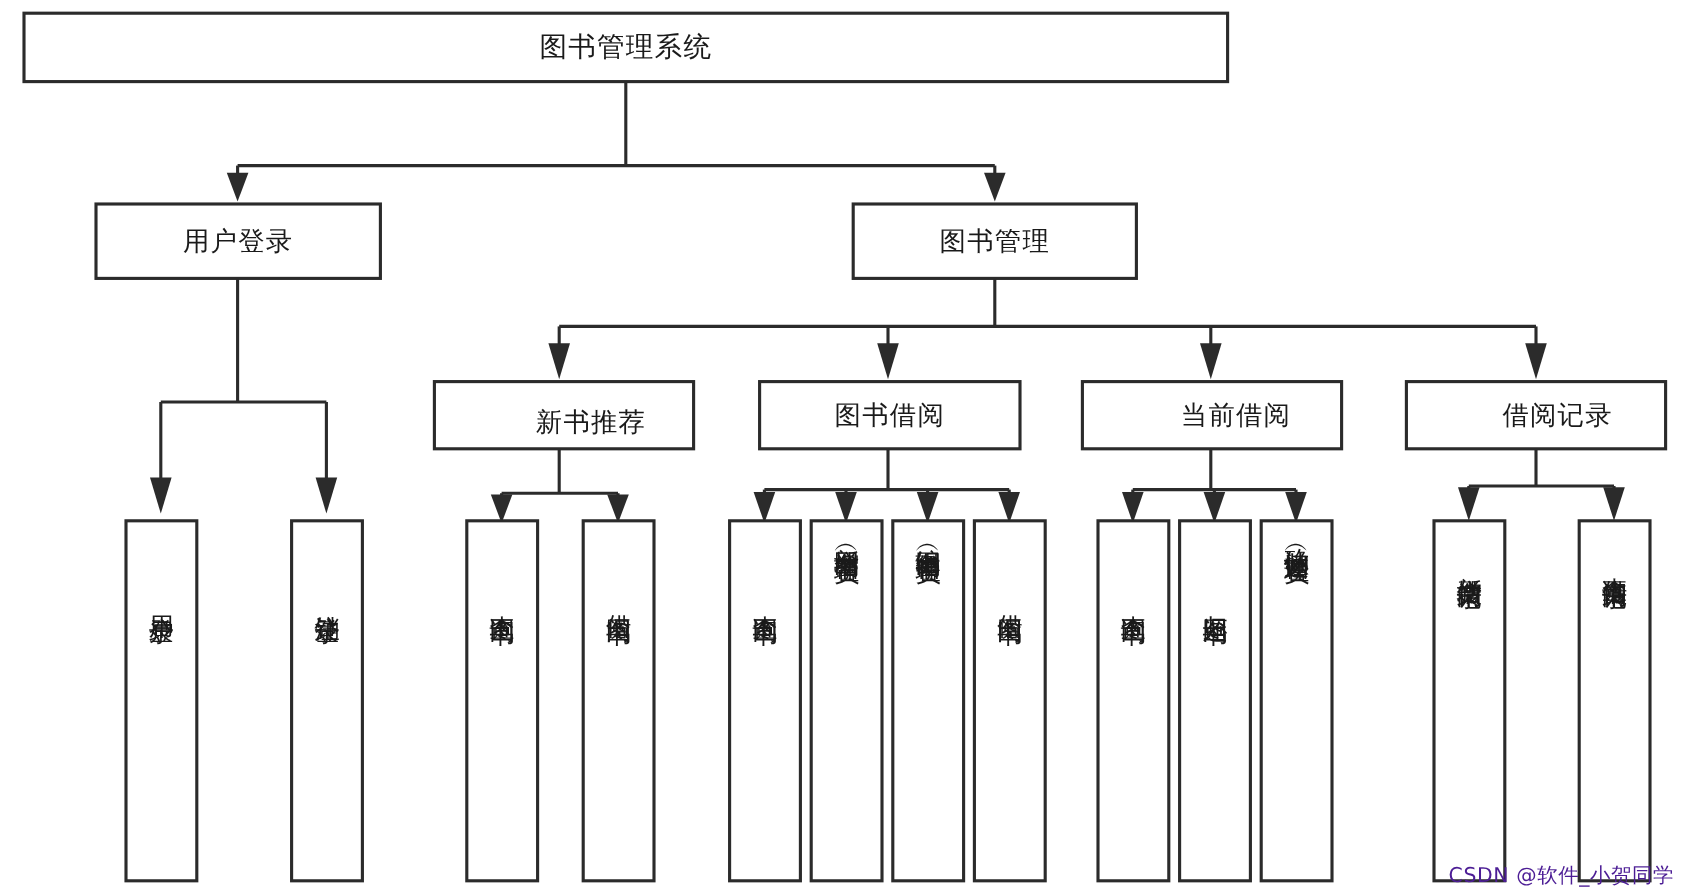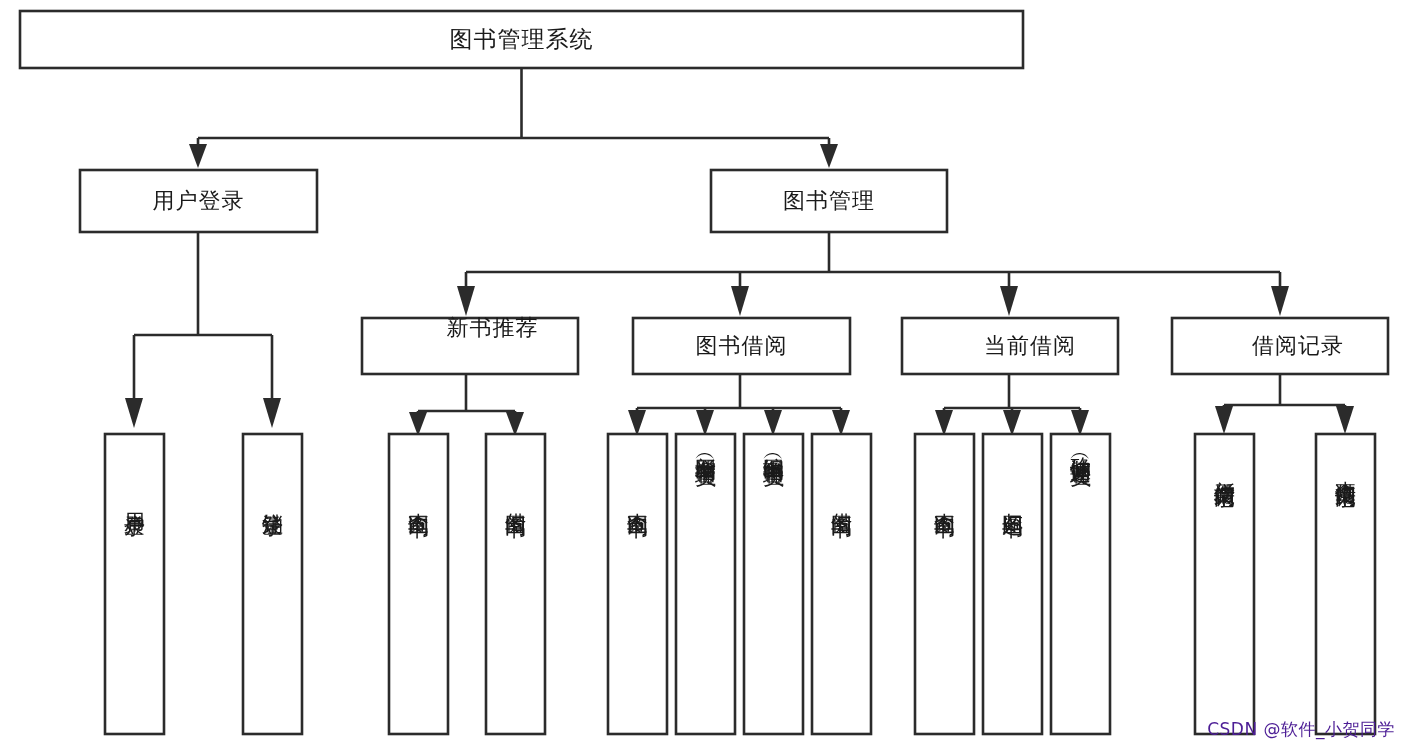--- a/index.html
+++ b/index.html
@@ -204,21 +204,21 @@
   </div>
 
   <div class="hlabel-wrap" style="left:80px; top:170px; width:237px; height:62px;">
     <span class="hlabel-text">用户登录</span>
   </div>
 
   <div class="hlabel-wrap" style="left:711px; top:170px; width:236px; height:62px;">
     <span class="hlabel-text">图书管理</span>
   </div>
 
-  <div class="hlabel-wrap" style="left:362px; top:300px; width:261px; height:56px;">
+  <div class="hlabel-wrap" style="left:362px; top:324px; width:261px; height:56px;">
     <span class="hlabel-text">新书推荐</span>
   </div>
 
   <div class="hlabel-wrap" style="left:633px; top:318px; width:217px; height:56px;">
     <span class="hlabel-text">图书借阅</span>
   </div>
 
   <div class="hlabel-wrap" style="left:902px; top:318px; width:256px; height:56px;">
     <span class="hlabel-text">当前借阅</span>
   </div>

